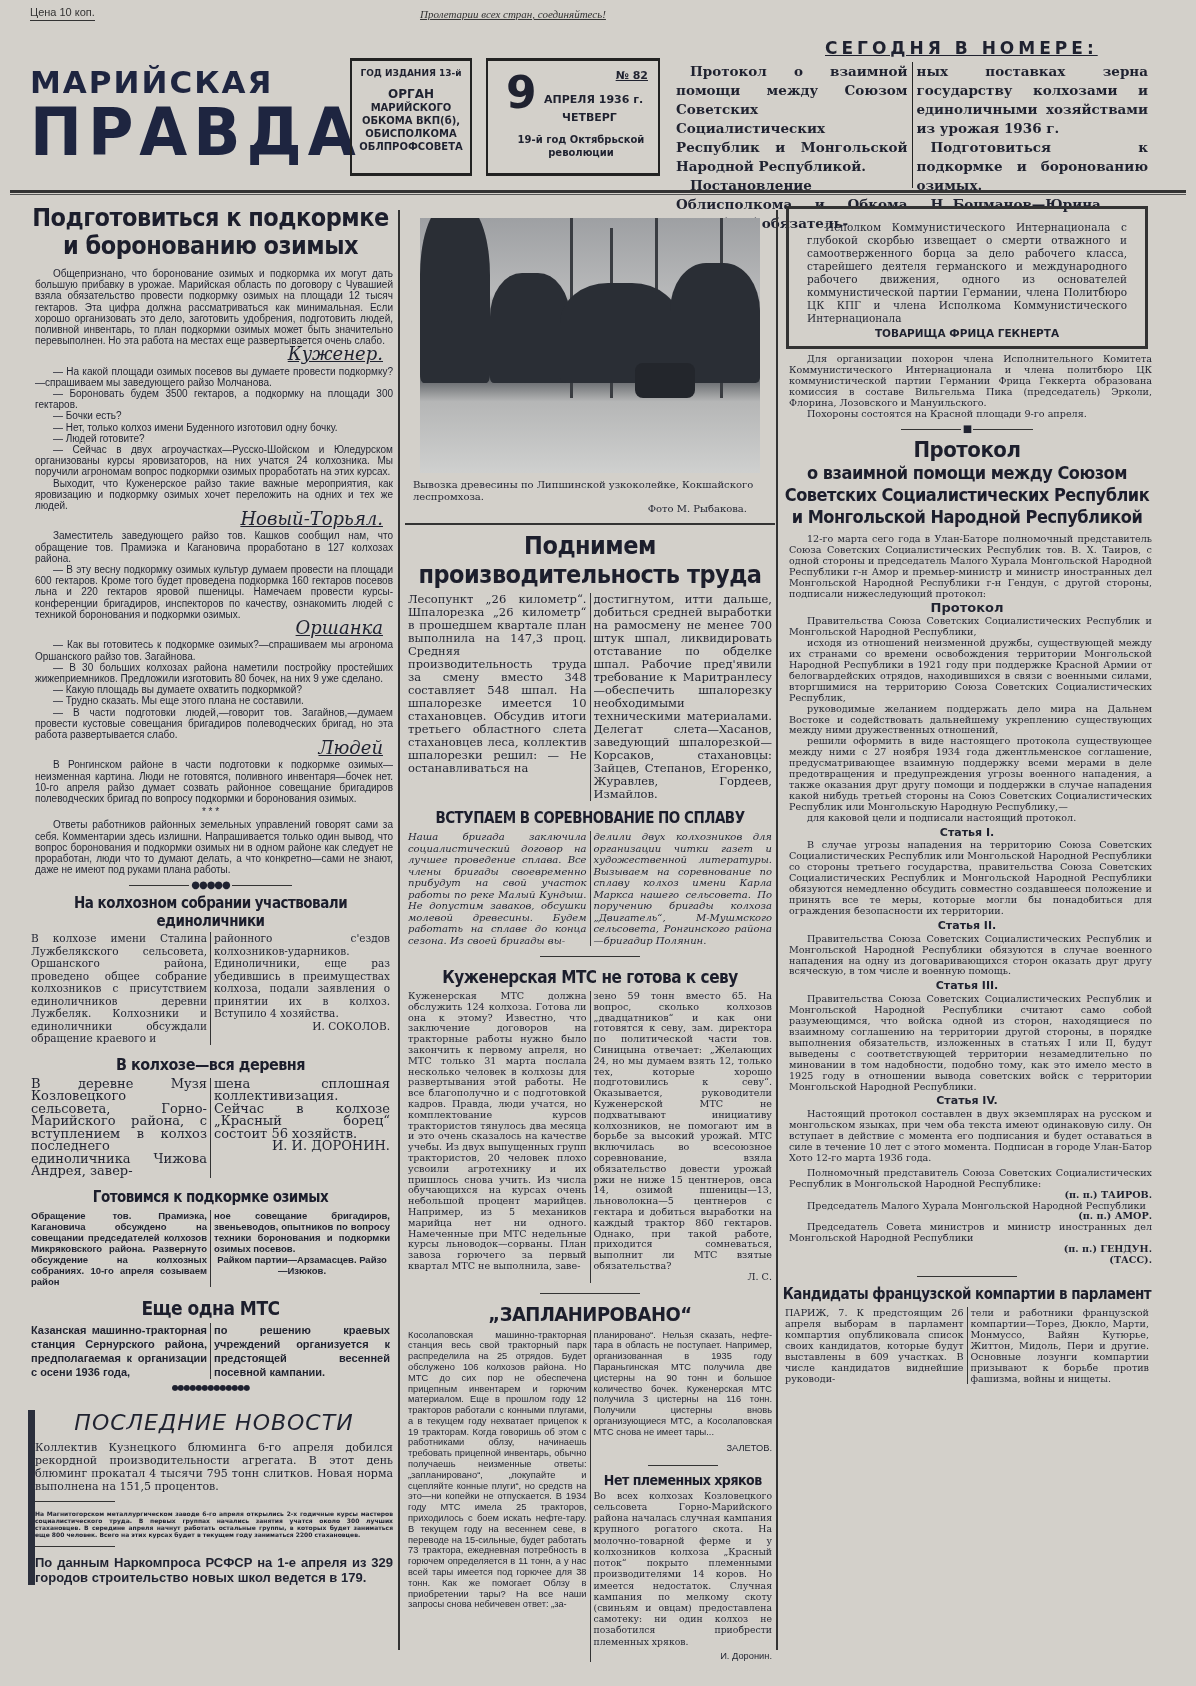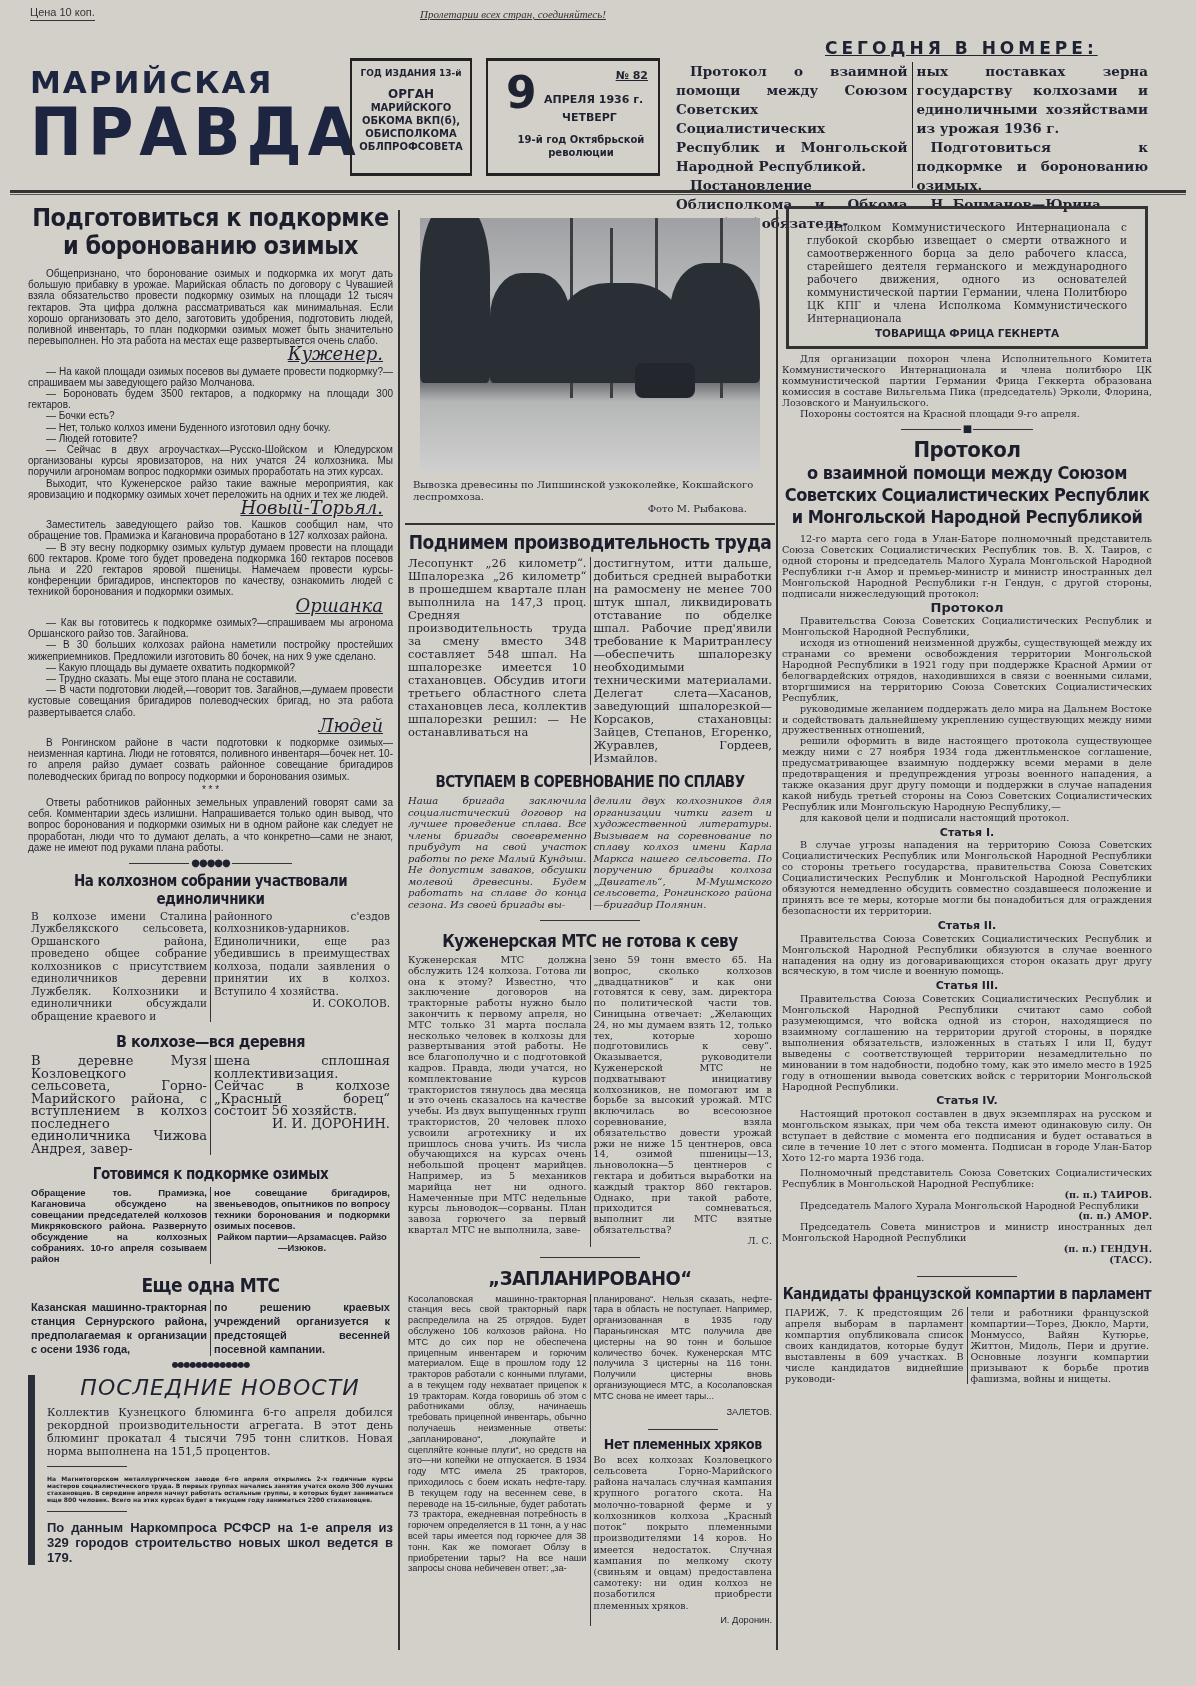--- a/index.html
+++ b/index.html
@@ -23,36 +23,36 @@
   .today .col + .col { border-left: 1px solid #222; }
   .today p { text-indent: 14px; }
   .rule-top { left: 10px; top: 190px; width: 1176px; height: 3px; background: #333; }
   .col-l { left: 28px; top: 198px; width: 365px; }
   .col-m { left: 405px; top: 210px; width: 370px; }
   .col-r { left: 782px; top: 200px; width: 370px; }
   .vline { width: 2px; background: #333; }
   h1.big { font-family: "DejaVu Sans Condensed", "DejaVu Sans", sans-serif; font-weight: 900; text-align: center; color:#1c1e2c; letter-spacing:-0.5px; }
   .sans { font-family: "Liberation Sans", sans-serif; }
   .txt { font-size: 10px; line-height: 11.2px; text-align: justify; }
-  .txt p { text-indent: 18px; }
+  .txt p { text-indent: 18px; margin-left: 7px; }
   .sig { text-align: right; font-style: italic; font-size: 18px; font-family: "DejaVu Serif", serif; margin: 2px 10px 6px 0; text-decoration: underline;}
   .two { display: flex; gap: 0; }
   .two > div { flex: 1; padding: 0 3px; text-align: justify; }
   .two > div + div { border-left: 1px solid #333; }
   .divider { text-align: center; font-size: 10px; letter-spacing: -1px; margin: 4px 0; }
   .divider span { display:inline-block; width: 60px; border-top: 1px solid #333; vertical-align: middle; }
   .photo { width: 340px; height: 255px; margin: 8px auto 6px; background: linear-gradient(180deg,#9ea0a3 0%,#b8b9ba 30%,#5e6166 45%,#43474d 60%,#b5b6b6 72%,#cfd0cf 100%); position: relative; overflow:hidden; }
   .photo .tree { position:absolute; bottom: 90px; background: #2a2e35; border-radius: 40% 40% 5% 5%;}
   .photo .trunk { position:absolute; width: 3px; background:#3a3d42; }
   .caption { font-size: 10px; line-height: 12px; padding: 0 8px; }
   .mourn { border: 3px solid #333; padding: 12px 18px 6px; margin: 6px 4px 4px; font-size: 10.5px; line-height: 13px; text-align: justify;}
   .mourn p { text-indent: 18px; }
   .mourn .name { text-align:center; font-weight: bold; font-family: "DejaVu Sans", sans-serif; margin-top: 2px;}
   .art { text-align: center; font-weight: bold; font-size: 11px; margin: 4px 0 2px; font-family: "DejaVu Sans", sans-serif; }
-  .news-box { border-left: 7px solid #2b2f3c; padding-left: 12px; margin-top: 6px; }
+  .news-box { border-left: 7px solid #2b2f3c; margin-top: 18px; }
   .news-title { font-family: "DejaVu Sans", sans-serif; font-style: italic; font-size: 22px; text-align: center; margin: 6px 0; letter-spacing: 1px;}
   .tiny { font-size: 6px; line-height: 7px; font-weight: bold; font-family: "DejaVu Sans", sans-serif; text-align: justify; }
   .shortrule { width: 80px; border-top: 1px solid #333; margin: 8px 0; }
 </style>
 </head>
 <body>
 
 <div class="page">
 
   <div class="abs price">Цена 10 коп.</div>
@@ -175,21 +175,21 @@
       <div class="tree" style="left:140px;width:120px;height:100px;"></div>
       <div class="tree" style="left:250px;width:90px;height:120px;"></div>
       <div style="position:absolute;left:215px;top:145px;width:60px;height:35px;background:#23262c;border-radius:8px;"></div>
     </div>
     <div class="caption">
       <span>Вывозка древесины по Липшинской узкоколейке, Кокшайского леспромхоза.</span>
       <div style="text-align:right;padding-right:20px;">Фото М. Рыбакова.</div>
     </div>
     <div style="border-top:2px solid #333;margin:8px 0 6px;"></div>
 
-    <h1 class="big" style="font-size:19px;margin:4px 0 4px;">Поднимем производительность труда</h1>
+    <h1 class="big" style="font-size:25px;margin:4px 0 4px;">Поднимем производительность труда</h1>
     <div class="two txt" style="font-size:11.5px;line-height:13px;">
       <div>Лесопункт „26 километр“. Шпалорезка „26 километр“ в прошедшем квартале план выполнила на 147,3 проц. Средняя производительность труда за смену вместо 348 составляет 548 шпал. На шпалорезке имеется 10 стахановцев. Обсудив итоги третьего областного слета стахановцев леса, коллектив шпалорезки решил: — Не останавливаться на</div>
       <div>достигнутом, итти дальше, добиться средней выработки на рамосмену не менее 700 штук шпал, ликвидировать отставание по обделке шпал. Рабочие пред'явили требование к Маритранлесу—обеспечить шпалорезку необходимыми техническими материалами. Делегат слета—Хасанов, заведующий шпалорезкой—Корсаков, стахановцы: Зайцев, Степанов, Егоренко, Журавлев, Гордеев, Измайлов.</div>
     </div>
 
     <h1 class="big sans" style="font-size:15px;margin:8px 0 4px;">ВСТУПАЕМ В СОРЕВНОВАНИЕ ПО СПЛАВУ</h1>
     <div class="two txt" style="font-size:10px;line-height:11.5px;font-style:italic;">
       <div>Наша бригада заключила социалистический договор на лучшее проведение сплава. Все члены бригады своевременно прибудут на свой участок работы по реке Малый Кундыш. Не допустим заваков, обсушки молевой древесины. Будем работать на сплаве до конца сезона. Из своей бригады вы-</div>
       <div>делили двух колхозников для организации читки газет и художественной литературы. Вызываем на соревнование по сплаву колхоз имени Карла Маркса нашего сельсовета. По поручению бригады колхоза „Двигатель“, М-Мушмского сельсовета, Ронгинского района—бригадир Полянин.</div>
     </div>

